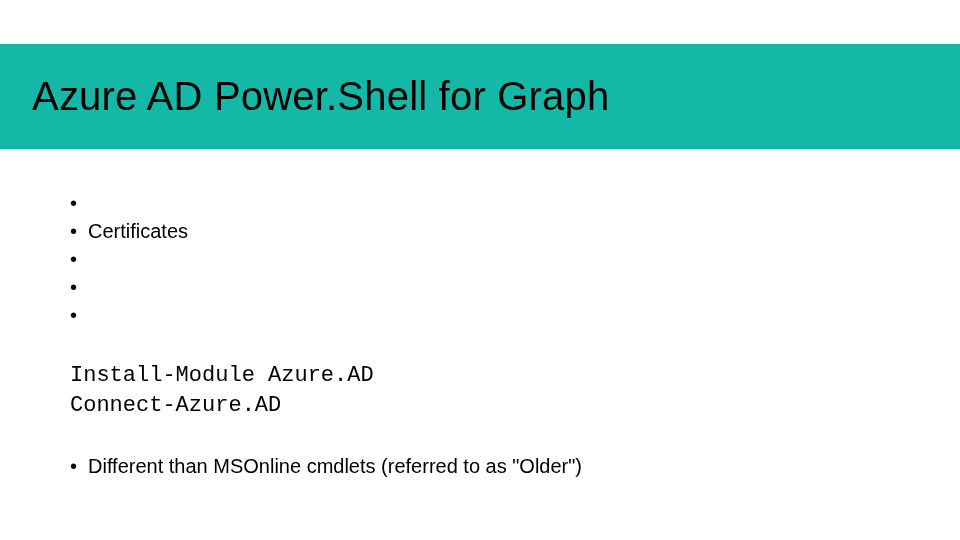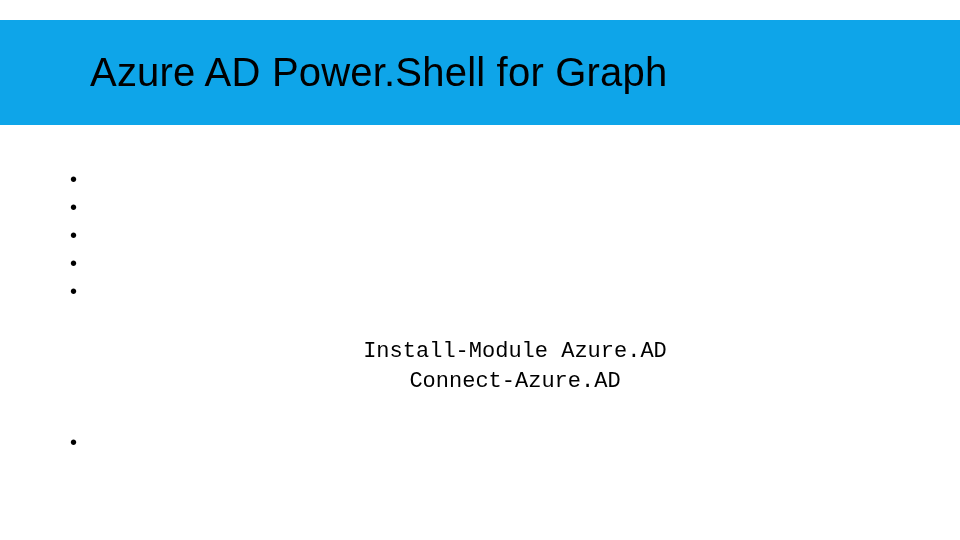--- a/index.html
+++ b/index.html
@@ -4,24 +4,24 @@
 <style>
   * { margin: 0; padding: 0; box-sizing: border-box; }
   body {
     width: 960px;
     height: 540px;
     background: #ffffff;
     font-family: Arial, Helvetica, sans-serif;
     overflow: hidden;
   }
   .header-band {
-    background: #0ea5e9;
+    background: #14b8a6;
     width: 100%;
-    padding: 30px 0 30px 90px;
-    margin-top: 20px;
+    padding: 30px 0 30px 32px;
+    margin-top: 44px;
   }
   .header-band h1 {
     font-size: 40px;
     font-weight: 400;
     color: #000000;
     letter-spacing: 0.2px;
   }
   .content {
     padding: 40px 0 0 70px;
   }
@@ -39,21 +39,20 @@
     width: 18px;
     flex: 0 0 18px;
   }
   .code-block {
     font-family: "Courier New", Courier, monospace;
     font-size: 22px;
     line-height: 1.35;
     color: #000;
     margin-bottom: 32px;
     white-space: pre;
-    text-align: center;
   }
   ul.notes {
     list-style: none;
   }
   ul.notes li {
     font-size: 20px;
     line-height: 1.4;
     color: #000;
     display: flex;
   }
@@ -70,34 +69,36 @@
 </div>
 
 <div class="content">
 
   <ul class="bullets">
     <li>
         <span class="dot">•</span>
       </li>
     <li>
         <span class="dot">•</span>
+        <span>Certificates</span>
       </li>
     <li>
         <span class="dot">•</span>
       </li>
     <li>
         <span class="dot">•</span>
       </li>
     <li>
         <span class="dot">•</span>
       </li>
   </ul>
 
   <div class="code-block"><span>Install-Module Azure.AD</span>
 <span>Connect-Azure.AD</span></div>
 
   <ul class="notes">
     <li>
         <span class="dot">•</span>
+        <span>Different than MSOnline cmdlets (referred to as "Older")</span>
       </li>
   </ul>
 
 </div>
 
 </body></html>

